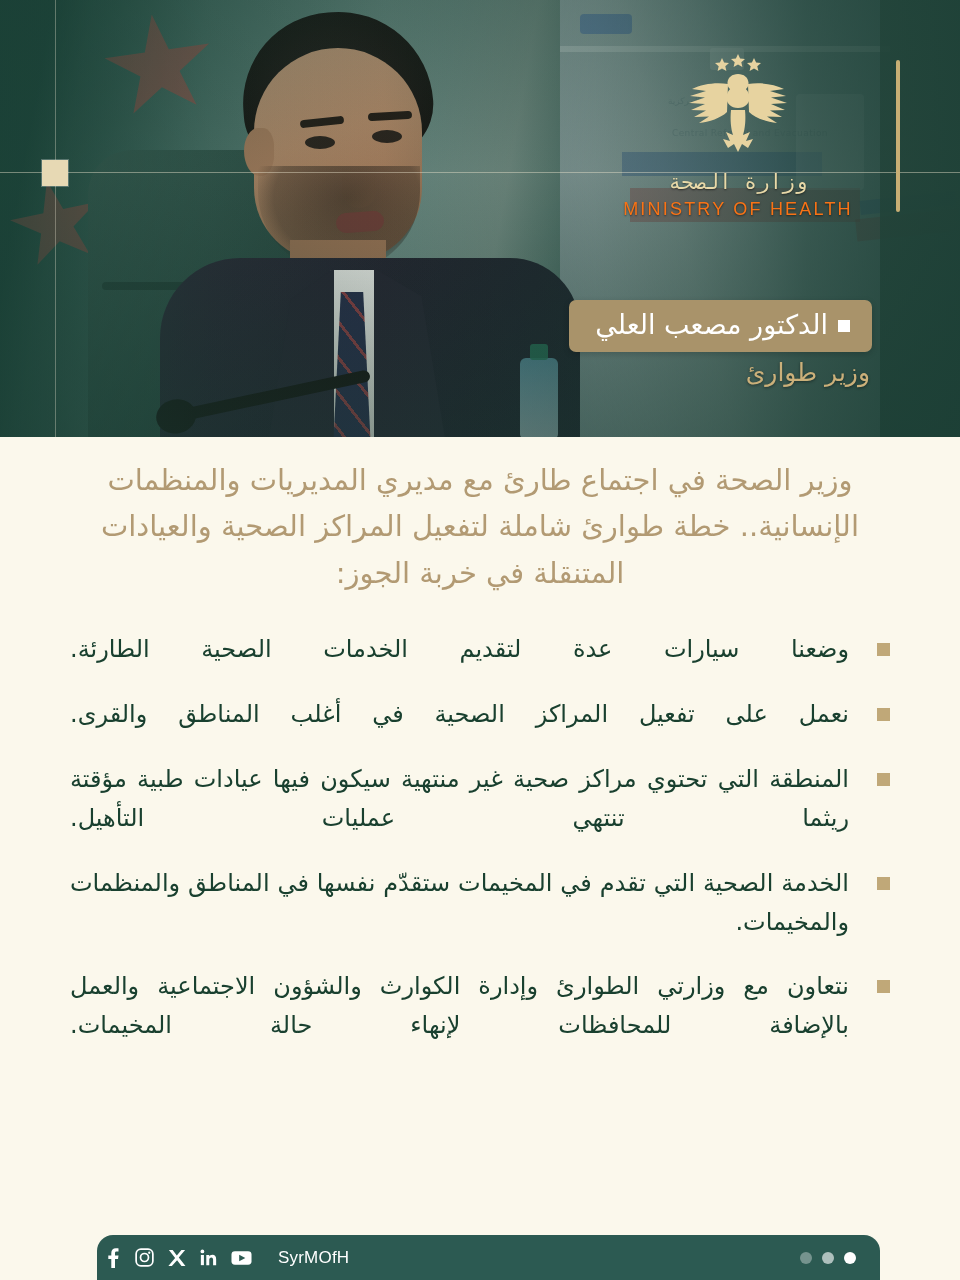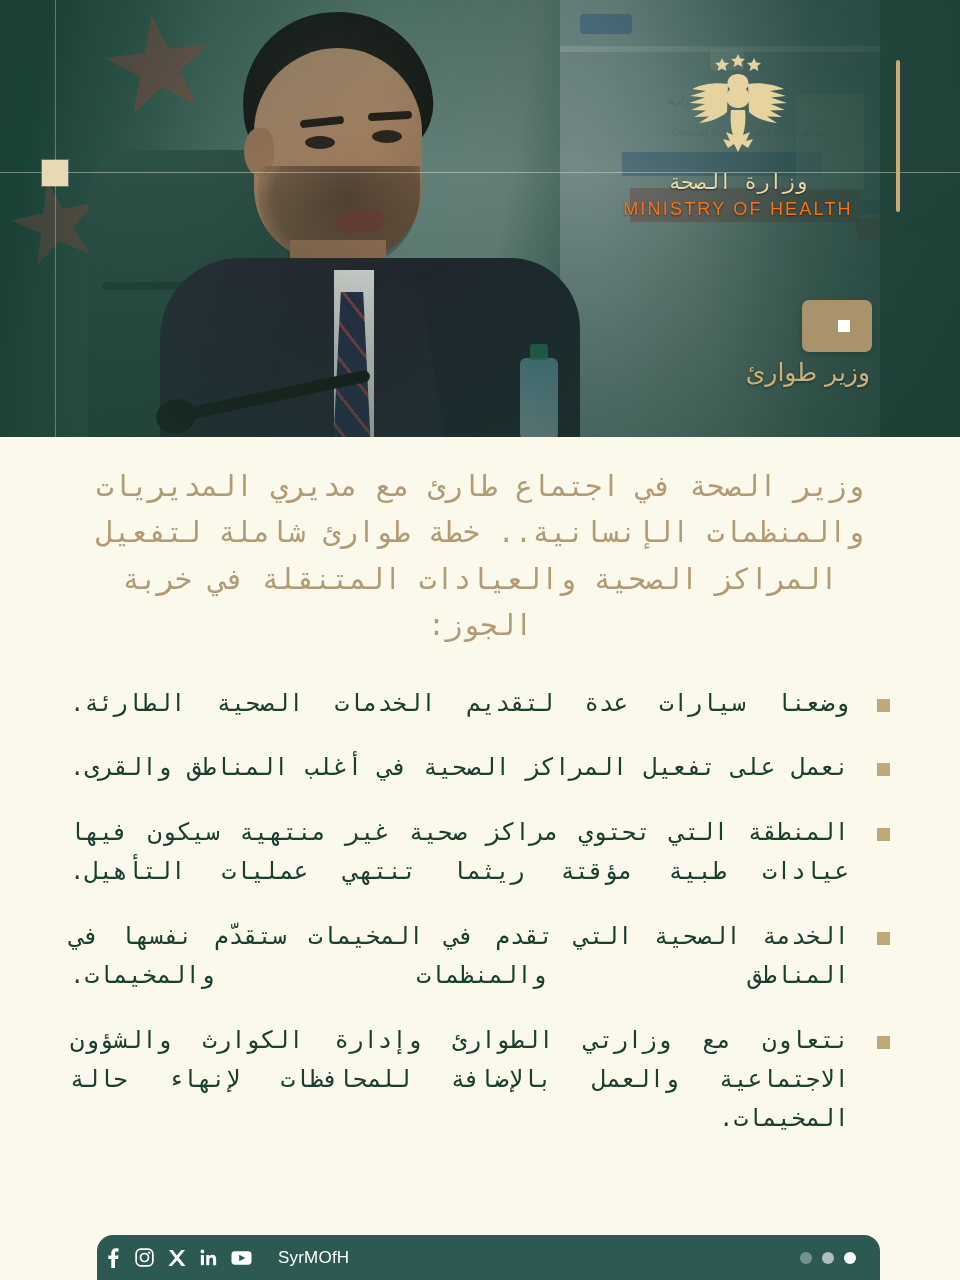--- a/index.html
+++ b/index.html
@@ -245,23 +245,22 @@
     position: absolute; right: 90px; top: 358px;
     color: #cbb07a; font-size: 25px; direction: rtl;
     text-shadow: 0 1px 3px rgba(0,0,0,.45);
   }
 
   
   .content {
     position: absolute; top: 437px; left: 0;
     width: 960px; height: 795px;
     background: #fbf8ec;
-    padding: 29px 70px 0 70px;
+    padding: 20px 70px 0 70px;
     direction: rtl;
-    font-family: Liberation Mono, monospace;
   }
   .headline {
     color: #b29a73;
     font-size: 29px;
     line-height: 1.60;
     text-align: center;
     letter-spacing: .2px;
     margin-bottom: 34px;
   }
   .bullets { list-style: none; }
@@ -386,21 +385,21 @@
         <path d="M76 32 C88 30 102 32 112 37 l-14 2 16 5 -15 1.5 16 5.5 -16 1 14 6 -15 0.5 12 6.5 -15 -0.5 10 6.5 c-10-1-22-5-28-11z"></path>
 
         <path d="M59 58 c-1 10 0 19 2 25 l-7 -3 4 9 -7 -2 5 9 6 -4 4 8 4 -8 6 4 5 -9 -7 2 4 -9 -7 3 c2 -6 3 -15 2 -25z"></path>
       </g>
     </svg>
     <div class="logo-ar">وزارة الصحة</div>
     <div class="logo-en">MINISTRY OF HEALTH</div>
   </div>
 
   <div class="name-badge">
-    <span class="sq"></span>
+    <span class="sq"></span><span>الدكتور مصعب العلي</span>
   </div>
 
   <div class="role">وزير طوارئ</div>
 </div>
 
 <div class="content">
 
   <div class="headline">وزير الصحة في اجتماع طارئ مع مديري المديريات والمنظمات الإنسانية.. خطة طوارئ شاملة لتفعيل المراكز الصحية والعيادات المتنقلة في خربة الجوز:</div>
 
   <ul class="bullets">

